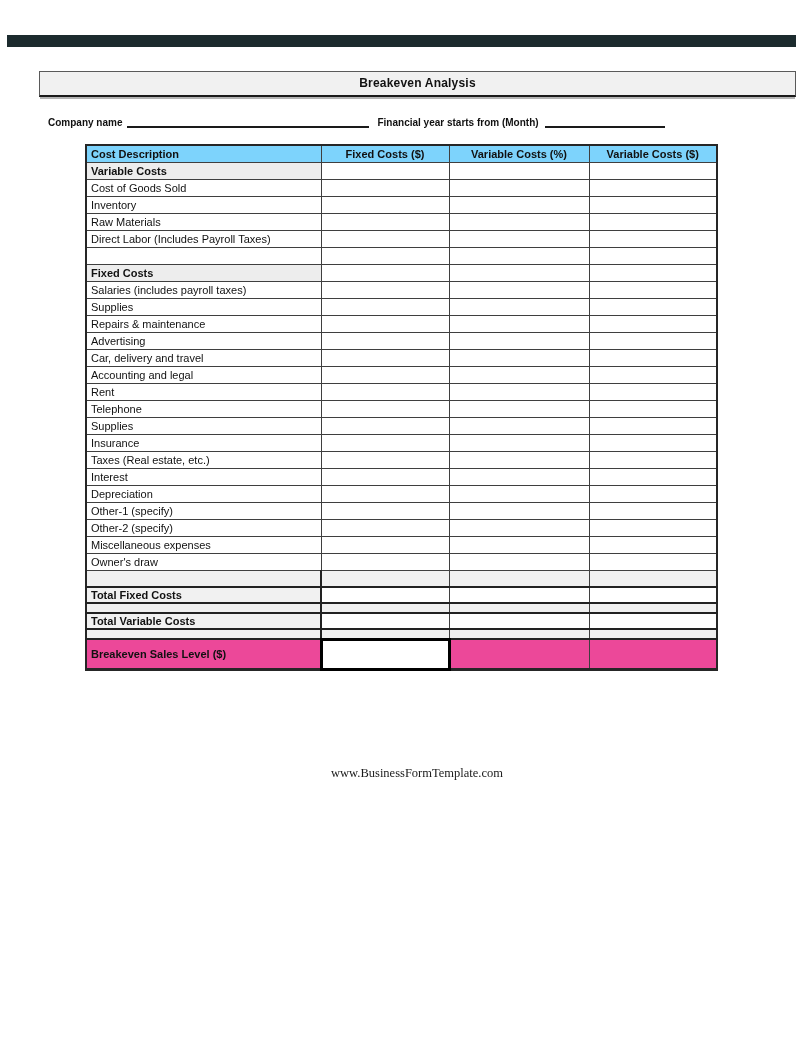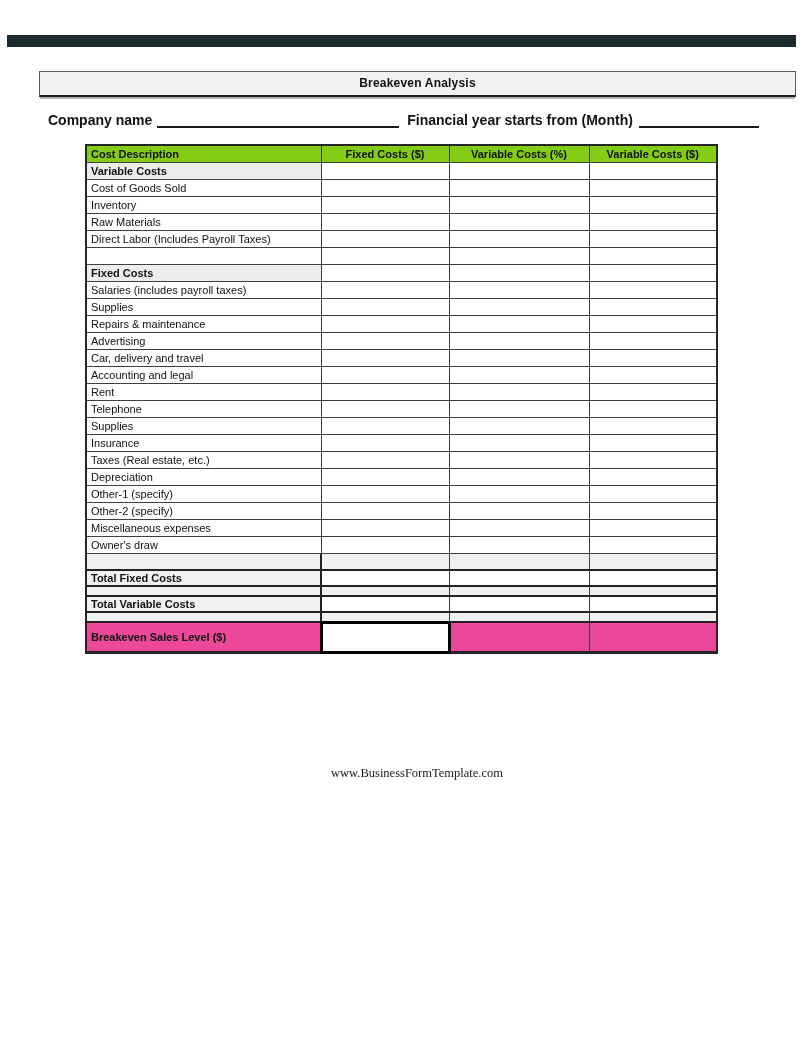--- a/index.html
+++ b/index.html
@@ -38,21 +38,21 @@
     line-height: 22px;
     letter-spacing: 0.2px;
   }
 
   .header-fields {
     position: absolute;
     left: 48px; top: 111px;
     width: 722px; height: 17px;
     display: flex;
     align-items: flex-end;
-    font-size: 14px;
+    font-size: 10px;
     font-weight: bold;
     white-space: nowrap;
   }
   .fill-line {
     display: inline-block;
     border-bottom: 2px solid #1a1a1a;
     height: 13px;
   }
   .fill-line.company { width: 242px; margin: 0 8px 0 5px; }
   .fill-line.fiscal  { width: 120px; margin: 0 0 0 6px; }
@@ -71,21 +71,21 @@
     border: 1px solid #3f3f3f;
     padding: 1px 4px;
     height: 17px;
     vertical-align: middle;
     overflow: hidden;
     white-space: nowrap;
   }
   .cost-table th {
     font-weight: bold;
     text-align: center;
-    background: #84cc16;
+    background: #7dd3fc;
   }
   .cost-table th:first-child { text-align: left; }
 
   tr.item td, tr.blank td { background: #ffffff; }
   tr.section td:first-child { background: #ededed; font-weight: bold; }
   tr.blank-gray td { background: #f0f0f0; }
 
   tr.blank-gray td { border-bottom: 2px solid #222222; }
   tr.total td {
     height: 14px;
@@ -256,20 +256,26 @@
           <td></td>
           <td></td>
         </tr>
         <tr class="item">
           <td>Taxes (Real estate, etc.)</td>
           <td></td>
           <td></td>
           <td></td>
         </tr>
         <tr class="item">
+          <td>Interest</td>
+          <td></td>
+          <td></td>
+          <td></td>
+        </tr>
+        <tr class="item">
           <td>Depreciation</td>
           <td></td>
           <td></td>
           <td></td>
         </tr>
         <tr class="item">
           <td>Other-1 (specify)</td>
           <td></td>
           <td></td>
           <td></td>

